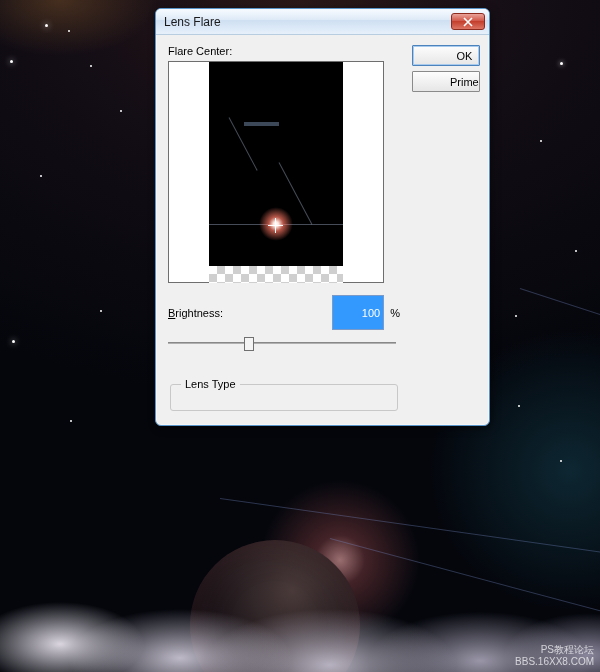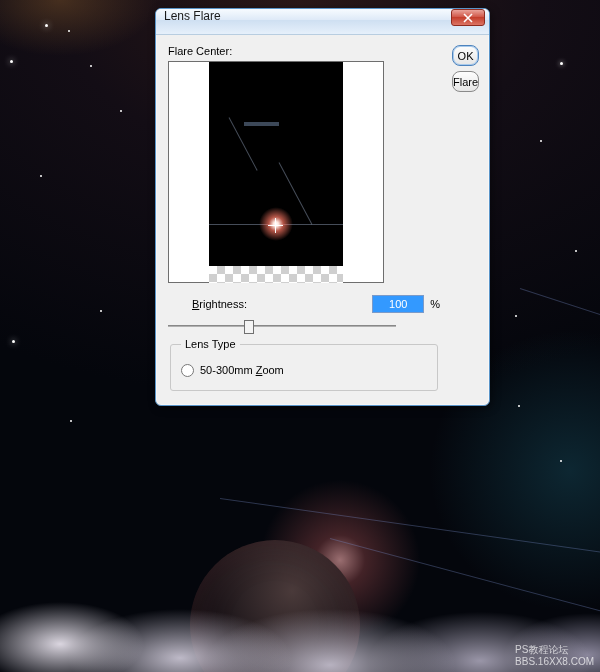--- a/index.html
+++ b/index.html
@@ -34,56 +34,56 @@
     background:
       radial-gradient(ellipse 120px 60px at 10% 80%, rgba(230,225,235,0.95), rgba(230,225,235,0) 70%),
       radial-gradient(ellipse 160px 70px at 30% 90%, rgba(210,205,220,0.9), rgba(210,205,220,0) 70%),
       radial-gradient(ellipse 180px 80px at 55% 95%, rgba(200,195,210,0.9), rgba(200,195,210,0) 70%),
       radial-gradient(ellipse 160px 70px at 80% 92%, rgba(180,175,195,0.85), rgba(180,175,195,0) 70%),
       radial-gradient(ellipse 120px 60px at 98% 88%, rgba(170,165,190,0.8), rgba(170,165,190,0) 70%);
   }
   .line { position:absolute; height:1px; background:rgba(120,140,200,0.35); transform-origin:left center; }
   .watermark {
     position:absolute; right:6px; bottom:4px; color:rgba(255,255,255,0.7);
-    font-size:10px; text-align:left; line-height:1.2;
+    font-size:10px; text-align:right; line-height:1.2;
     font-family: Arial, sans-serif;
   }
 
   
   .dialog {
     position:absolute; left:155px; top:8px; width:335px;
     background:#f0f0f0;
     border:1px solid #5a95c9;
     box-shadow: 0 0 0 1px rgba(255,255,255,0.4) inset, 2px 2px 8px rgba(0,0,0,0.4);
     border-radius:6px;
   }
   .titlebar {
     height:26px;
     background: linear-gradient(#f7fbff, #dde9f7 45%, #cfe0f2 46%, #e6f0fb);
     border-bottom:1px solid #b8cde0;
     border-radius:5px 5px 0 0;
-    display:flex; 
+    display:flex; align-items:center;
     padding:0 4px 0 8px;
   }
   .titlebar .title { color:#1a1a1a; font-size:12px; flex:1; }
   .closebtn {
     width:34px; height:17px;
     background: linear-gradient(#e9a39a, #d1594a 45%, #c23b29 46%, #dc7464);
     border:1px solid #8e2b1f; border-radius:3px;
     display:flex; align-items:center; justify-content:center;
     cursor:pointer;
   }
   .closebtn svg { width:10px; height:10px; }
   .body { padding:10px 12px 14px 12px; display:flex; gap:12px; }
   .leftcol { flex:1; }
   .rightcol { width:72px; display:flex; flex-direction:column; gap:5px; }
   .btn {
-    height:21px; border:1px solid #8a8a8a; border-radius:8px;
+    height:21px; border:1px solid #8a8a8a; border-radius:1px;
     background:linear-gradient(#fdfdfd,#e6e6e6);
-    font-size:11px; cursor:pointer; display:flex; align-items:center; justify-content:center;
+    font-size:11px; cursor:pointer; display:flex; align-items:center; justify-content:center;padding-left:37px;
   }
   .btn.default { border-color:#4d83bd; box-shadow:0 0 0 1px #a8caec inset; }
   .label { color:#000; }
   .preview-wrap { margin-top:4px; }
   .preview {
     width:216px; height:222px; border:1px solid #6e6e6e; background:#fff; position:relative; cursor:crosshair;
   }
   .preview-inner {
     position:absolute; left:40px; top:0; width:134px; height:204px;
     background:#000;
@@ -95,32 +95,32 @@
   .streak { position:absolute; background:rgba(200,220,255,0.35); height:1px; }
   .cross { position:absolute; width:15px; height:15px; left:59px; top:156px; }
   .cross::before,.cross::after{content:"";position:absolute;background:#fff;}
   .cross::before{left:7px;top:0;width:1px;height:15px;}
   .cross::after{left:0;top:7px;width:15px;height:1px;}
   .checker {
     position:absolute; left:40px; top:204px; width:134px; height:17px;
     background:
       repeating-conic-gradient(#cfcfcf 0 25%, #fff 0 50%) 0 0/16px 16px;
   }
-  .row { display:flex; align-items:center; margin-top:12px; gap:6px;margin-left:24px; }
+  .row { display:flex; align-items:center; margin-top:12px; gap:6px; }
   .row input[type="text"]{
-    width:52px; height:18px; border:1px solid #7a9ac9; font-size:11px;
-    text-align:center; padding:0 3px; background:#fff;
+    width:52px; height:35px; border:1px solid #7a9ac9; font-size:11px;
+    text-align:right; padding:0 3px; background:#fff;
   }
   .row input[type="text"].sel { background:#3399ff; color:#fff; }
   .slider-wrap { margin-top:4px; width:228px; position:relative; height:18px; }
   .slider-track { position:absolute; top:8px; left:0; right:0; height:2px; background:#b0b0b0; border-top:1px solid #888;}
   .slider-thumb { position:absolute; top:3px; width:10px; height:14px; background:#f4f4f4; border:1px solid #707070; left:76px; cursor:pointer;}
   fieldset {
-    margin-top:3px; border:1px solid #c8c8c8; border-radius:3px;
-    padding:10px 10px 10px 10px; width:268px;
+    margin-top:26px; border:1px solid #c8c8c8; border-radius:3px;
+    padding:10px 10px 10px 10px; width:228px;
   }
   legend { padding:0 4px; font-size:11px; }
   .radio-row { display:flex; align-items:center; gap:6px; height:20px; cursor:pointer;}
   .radio-row input { margin:0; }
   .u { text-decoration: underline; }
 </style>
 </head>
 <body>
 
 <div class="bg"></div>
@@ -180,25 +180,21 @@
         <input type="text" class="sel" value="100" style="">
         <span>%</span>
       </div>
       <div class="slider-wrap">
         <div class="slider-track"></div>
         <div class="slider-thumb"></div>
       </div>
 
       <fieldset>
         <legend>Lens Type</legend>
-        <label class="radio-row">
-          <input type="radio" name="lens" style="">
-          <span>50-300mm <span class="u">Z</span>oom</span>
-        </label>
       </fieldset>
     </div>
 
     <div class="rightcol">
       <div class="btn default">OK</div>
-      <div class="btn">Flare</div>
+      <div class="btn">Prime</div>
     </div>
   </div>
 </div>
 
 </body></html>

